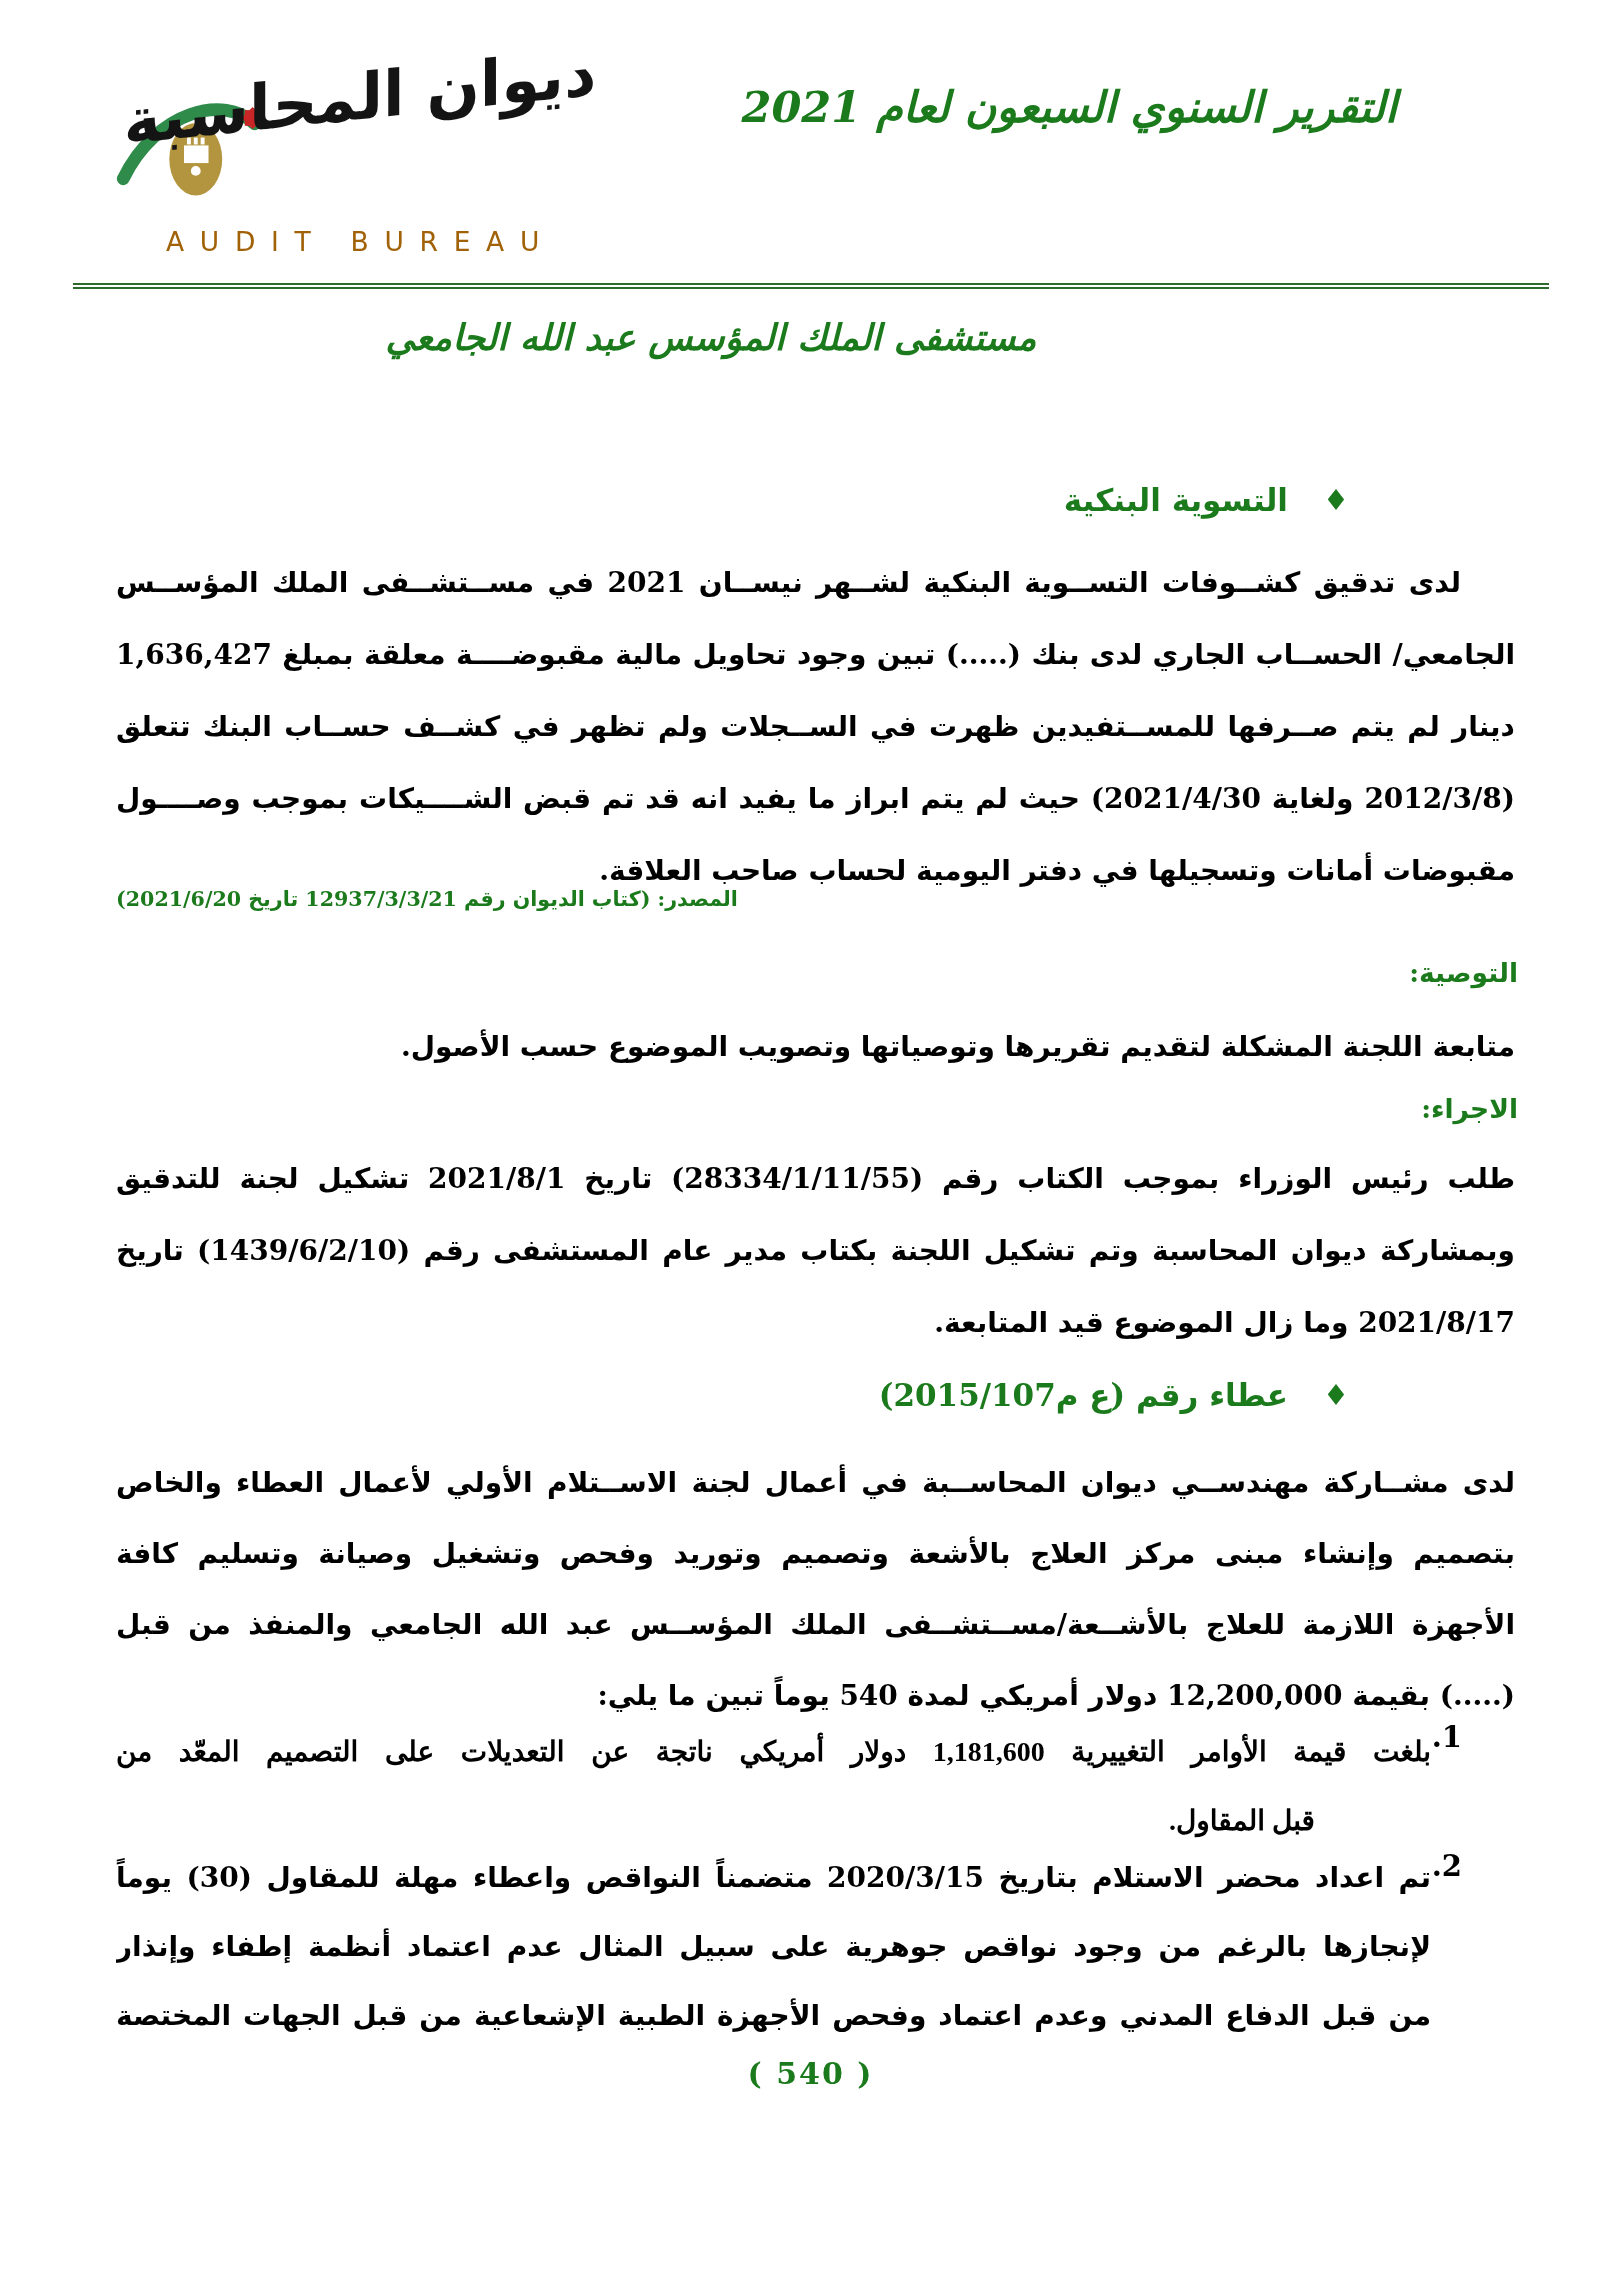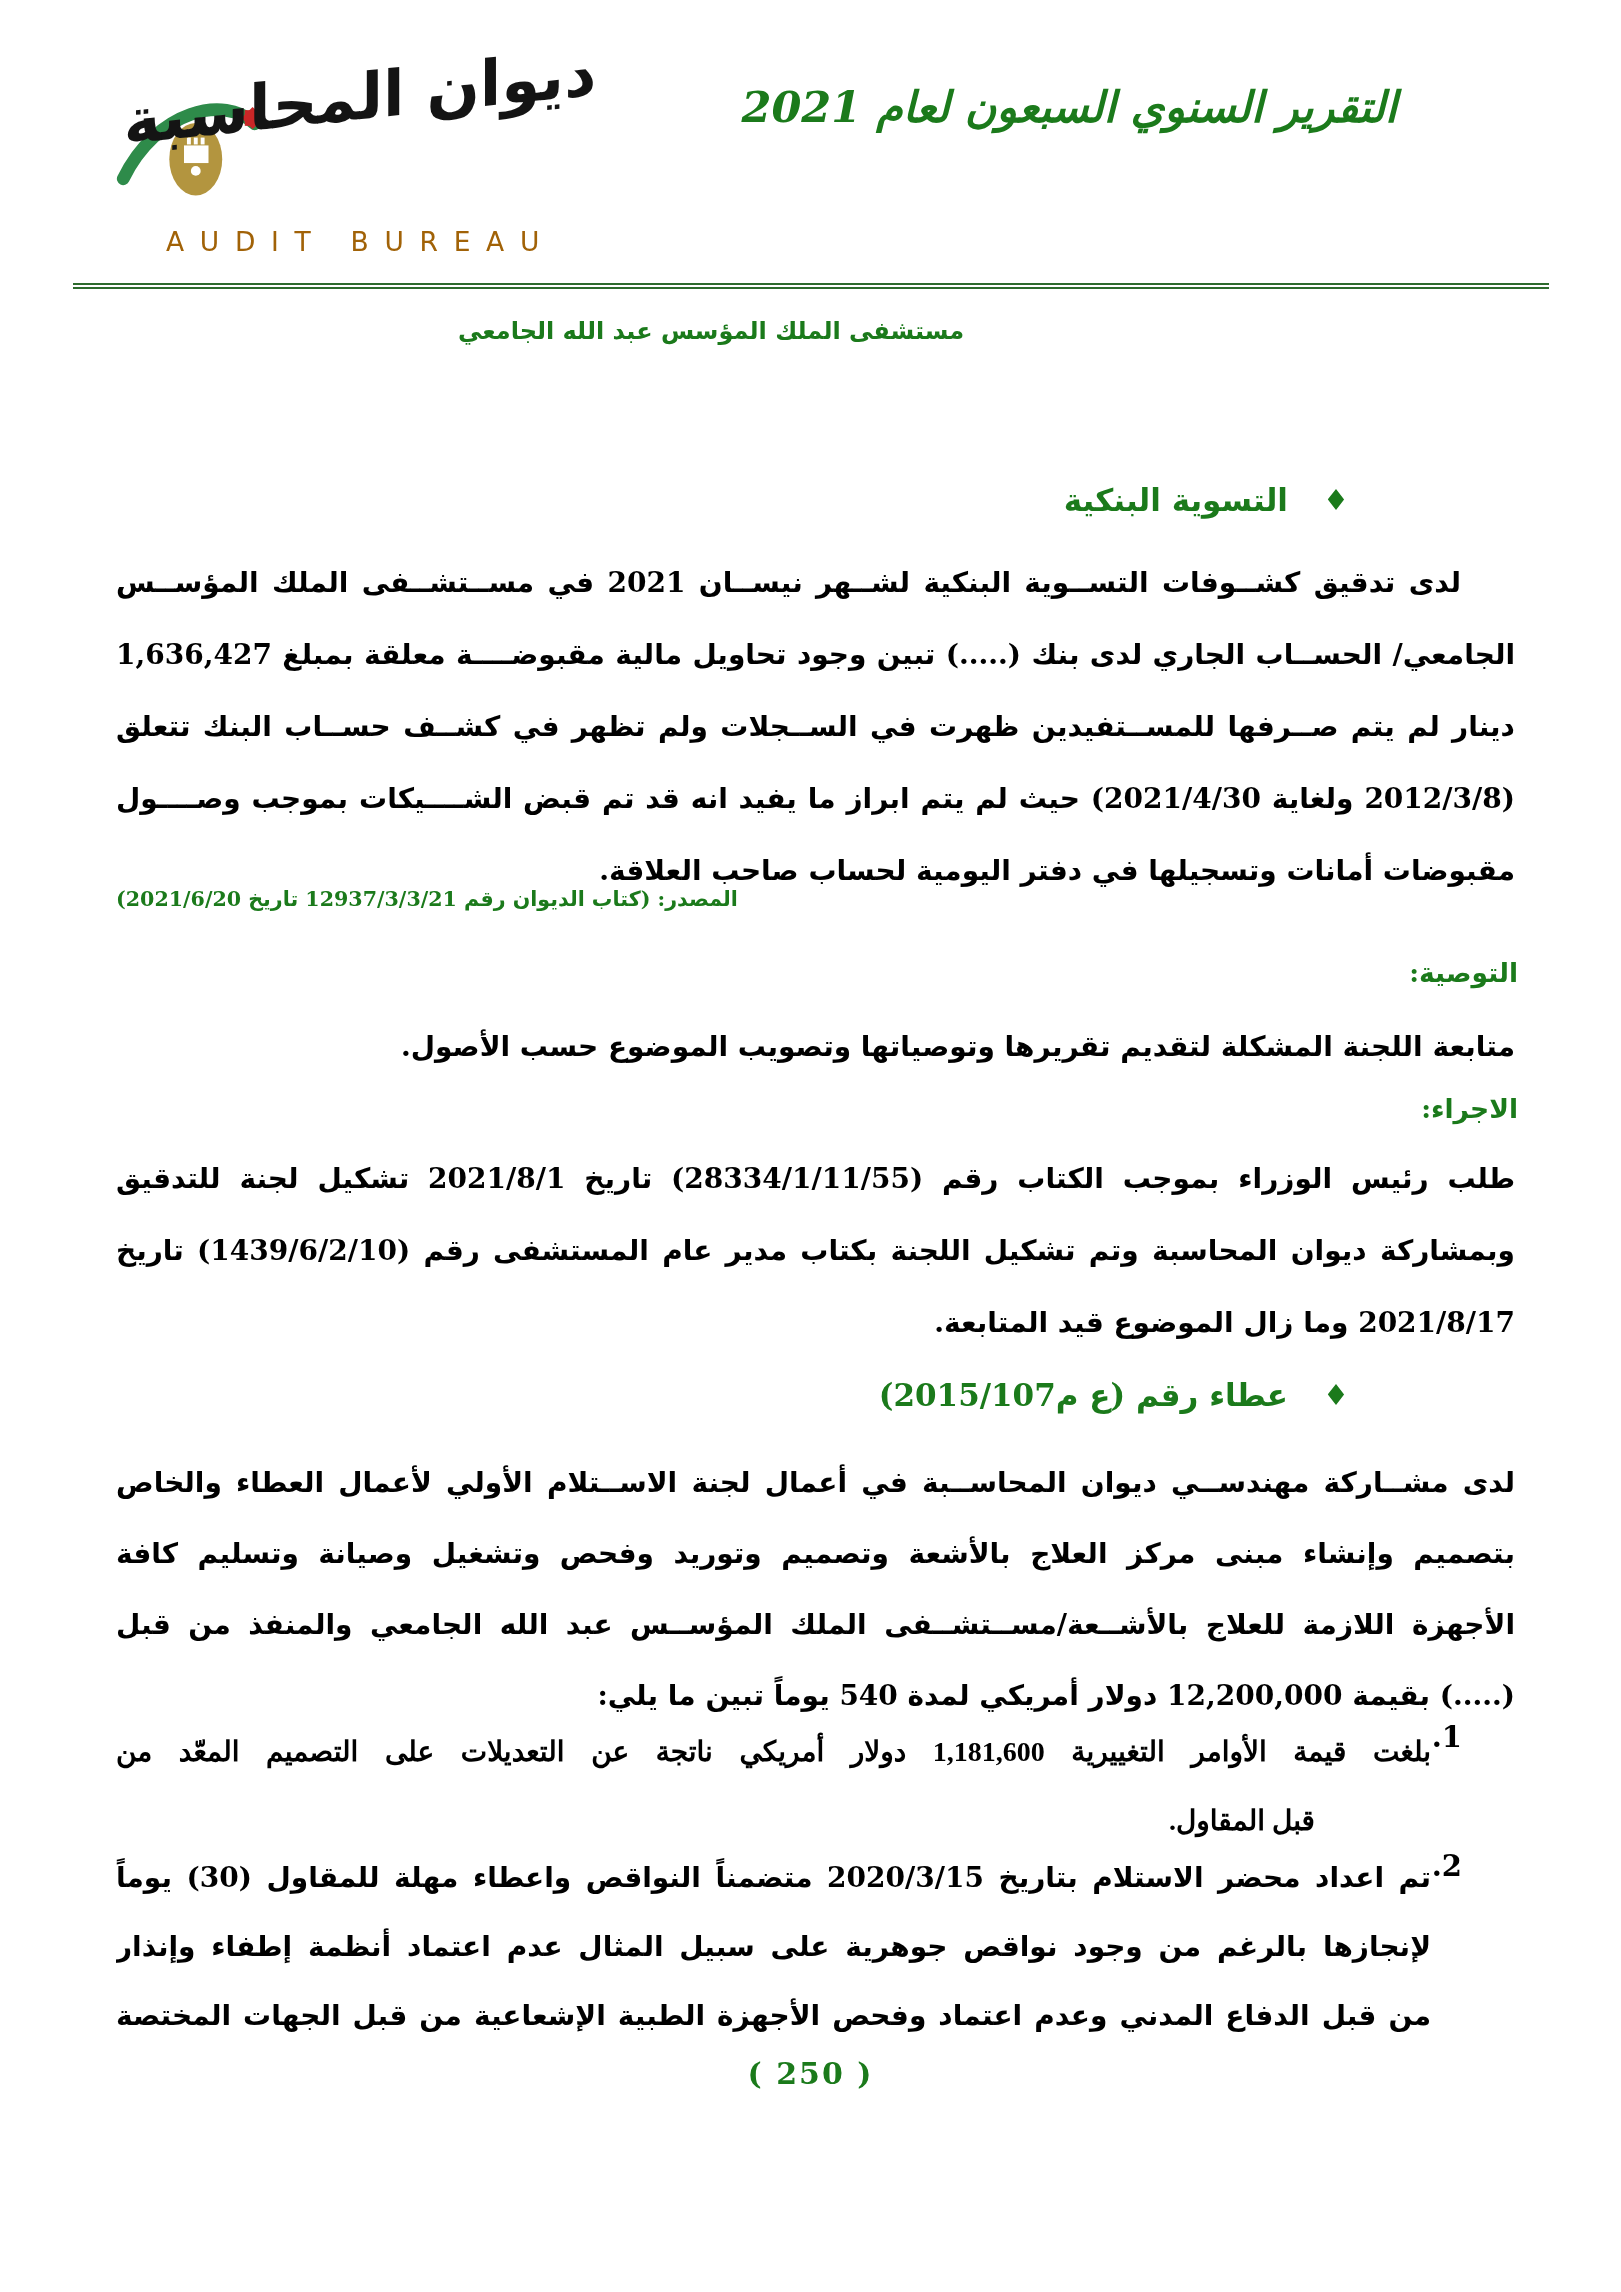--- a/index.html
+++ b/index.html
@@ -41,21 +41,21 @@
     position:absolute;right:224px;top:82px;
     font-size:43px;white-space:nowrap;font-style:italic;
   }
   .header-rule{
     position:absolute;left:73px;top:283px;width:1476px;height:2px;
     border-top:2px solid #2d6b2d;border-bottom:2px solid #2d6b2d;
   }
 
   .page-title{
     position:absolute;left:0;top:316px;width:1422px;
-    text-align:center;font-size:24px;
+    text-align:center;font-size:36px;font-style:italic;
   }
 
   .section-heading{
     position:absolute;right:272px;display:flex;direction:rtl;align-items:center;
     font-size:31px;white-space:nowrap;
   }
   .section-heading .diamond{font-size:29px;margin-left:35px;line-height:1;}
 
   .source-line{position:absolute;left:116px;top:887px;font-size:20.6px;white-space:nowrap;}
 
@@ -151,16 +151,16 @@
     <div class="line rline" style="height:69px;line-height:69px;padding-right:116px;">قبل المقاول.</div>
   </div>
 
   <div class="list-marker" style="top:1849px;">2.</div>
   <div class="abs ar body-block" style="left:116px;top:1843px;width:1315px;">
     <div class="line jline" style="height:69px;line-height:69px;">تم اعداد محضر الاستلام بتاريخ 2020/3/15 متضمناً النواقص واعطاء مهلة للمقاول (30) يوماً</div>
     <div class="line jline" style="height:69px;line-height:69px;">لإنجازها بالرغم من وجود نواقص جوهرية على سبيل المثال عدم اعتماد أنظمة إطفاء وإنذار الحريق</div>
     <div class="line jline" style="height:69px;line-height:69px;">من قبل الدفاع المدني وعدم اعتماد وفحص الأجهزة الطبية الإشعاعية من قبل الجهات المختصة وعدم</div>
   </div>
 
-  <div class="page-number green">( 250 )</div>
+  <div class="page-number green">( 540 )</div>
 
 </div>
 
 
 </body></html>

